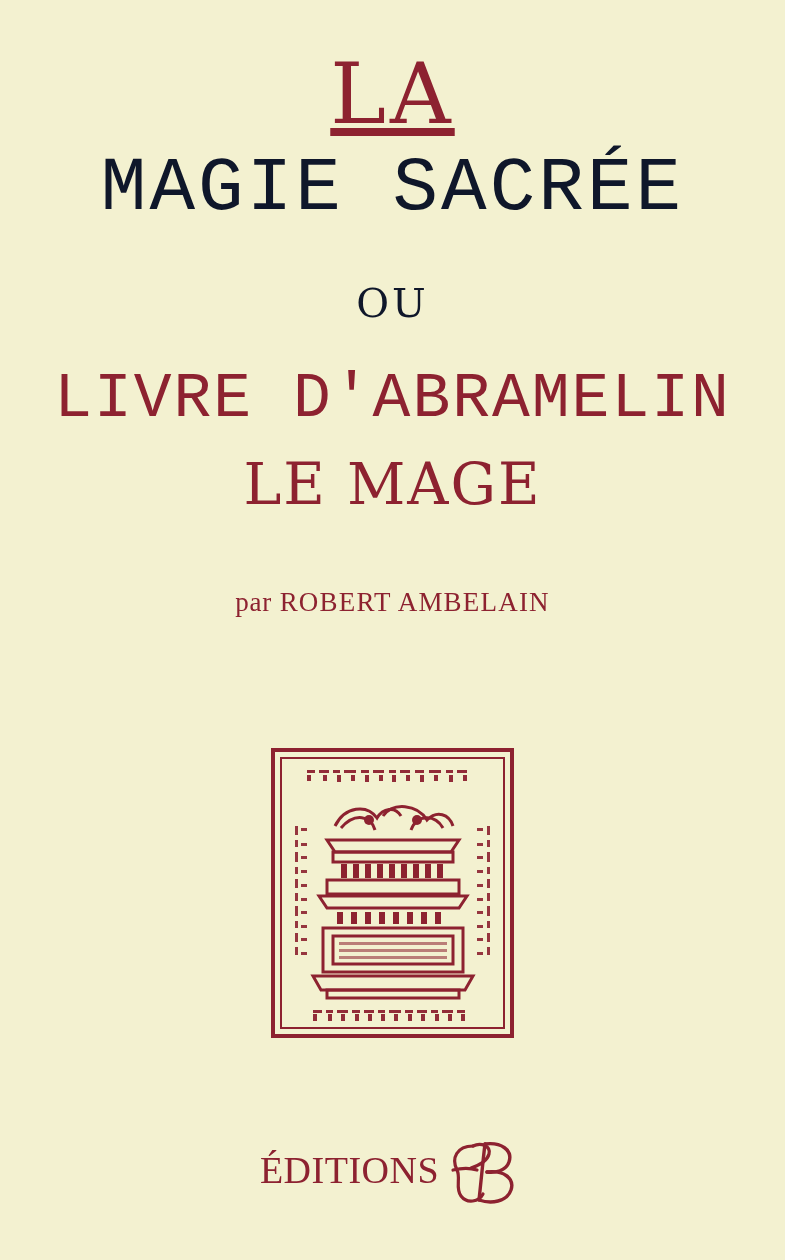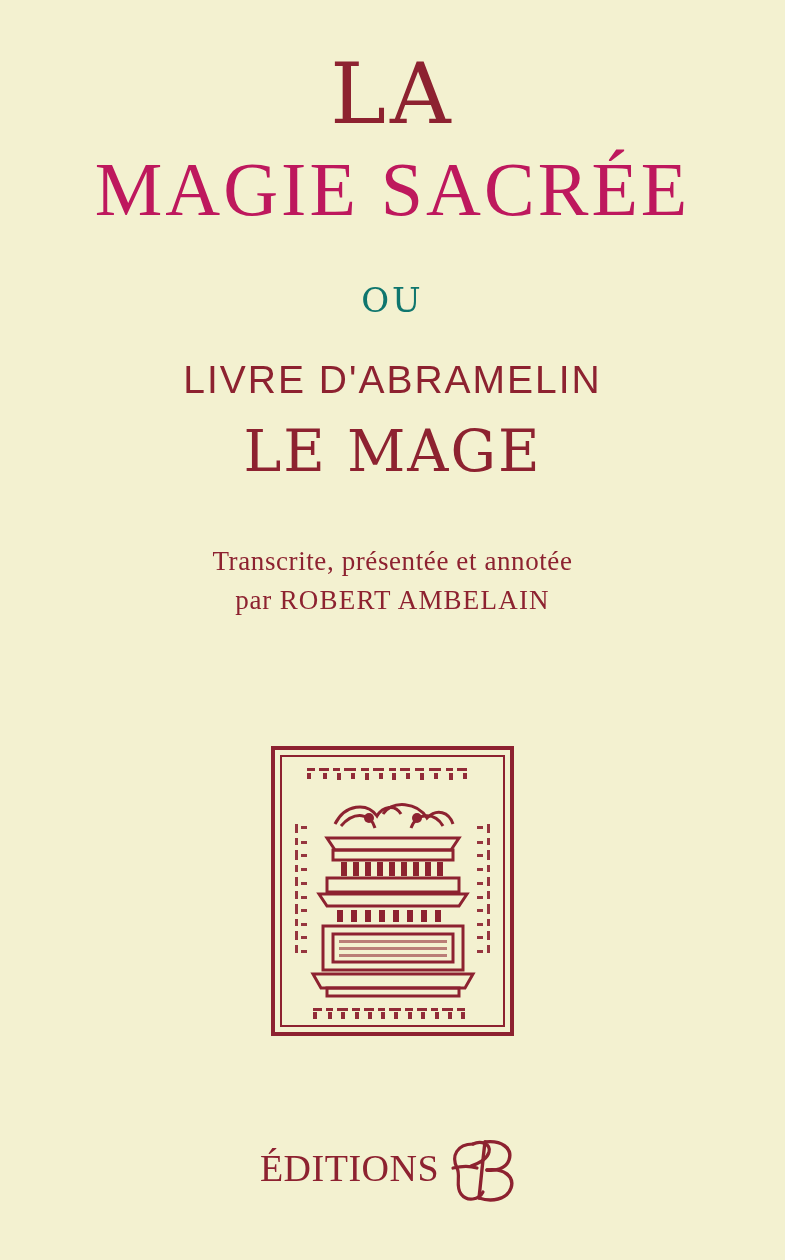--- a/index.html
+++ b/index.html
@@ -32,42 +32,43 @@
   }
   .title-main-1 {
     font-family: "DejaVu Serif", serif;
     font-size: 84px;
     line-height: 1.0;
     letter-spacing: 4px;
     font-weight: 400;
     color: #8d2230;
     margin: 0;
     text-transform: uppercase;
+    text-decoration: underline;
   }
   .title-main-2 {
-    font-family: Liberation Serif, serif;
+    font-family: Liberation Mono, monospace;
     font-size: 76px;
     line-height: 1.05;
     letter-spacing: 3px;
     font-weight: 400;
-    color: #be185d;
+    color: #0f172a;
     margin: 14px 0 8px 0;
     text-transform: uppercase;
   }
   .title-ou {
     font-family: "DejaVu Serif", serif;
-    font-size: 34px;
+    font-size: 40px;
     letter-spacing: 3px;
-    color: #0f766e;
+    color: #0f172a;
     margin: 50px 0 8px 0;
     text-transform: uppercase;
   }
   .title-sub-1 {
-    font-family: Liberation Sans, sans-serif;
-    font-size: 39px;
+    font-family: Liberation Mono, monospace;
+    font-size: 63px;
     letter-spacing: 2px;
     color: #8d2230;
     margin: 38px 0 0 0;
     text-transform: uppercase;
   }
   .title-sub-2 {
     font-family: "DejaVu Serif", serif;
     font-size: 57px;
     letter-spacing: 2px;
     color: #8d2230;
@@ -136,21 +137,20 @@
 
   <div class="title-block">
     <div class="title-main-1">LA</div>
     <div class="title-main-2">MAGIE SACRÉE</div>
     <div class="title-ou">OU</div>
     <div class="title-sub-1">LIVRE D'ABRAMELIN</div>
     <div class="title-sub-2">LE MAGE</div>
   </div>
 
   <div class="credits">
-    <div class="credit-line-1">Transcrite, présentée et annotée</div>
     <div class="credit-line-2"><span>par </span><span class="author">ROBERT AMBELAIN</span></div>
   </div>
 
   <div class="emblem-wrap">
     <svg class="emblem" viewBox="0 0 243 290">
       <rect x="2" y="2" width="239" height="286" fill="none" stroke="#8d2230" stroke-width="4"></rect>
       <rect x="10" y="10" width="223" height="270" fill="none" stroke="#8d2230" stroke-width="2"></rect>
 
       <g fill="#8d2230" opacity="0.95">
         <rect x="36" y="22" width="8" height="3"></rect>

